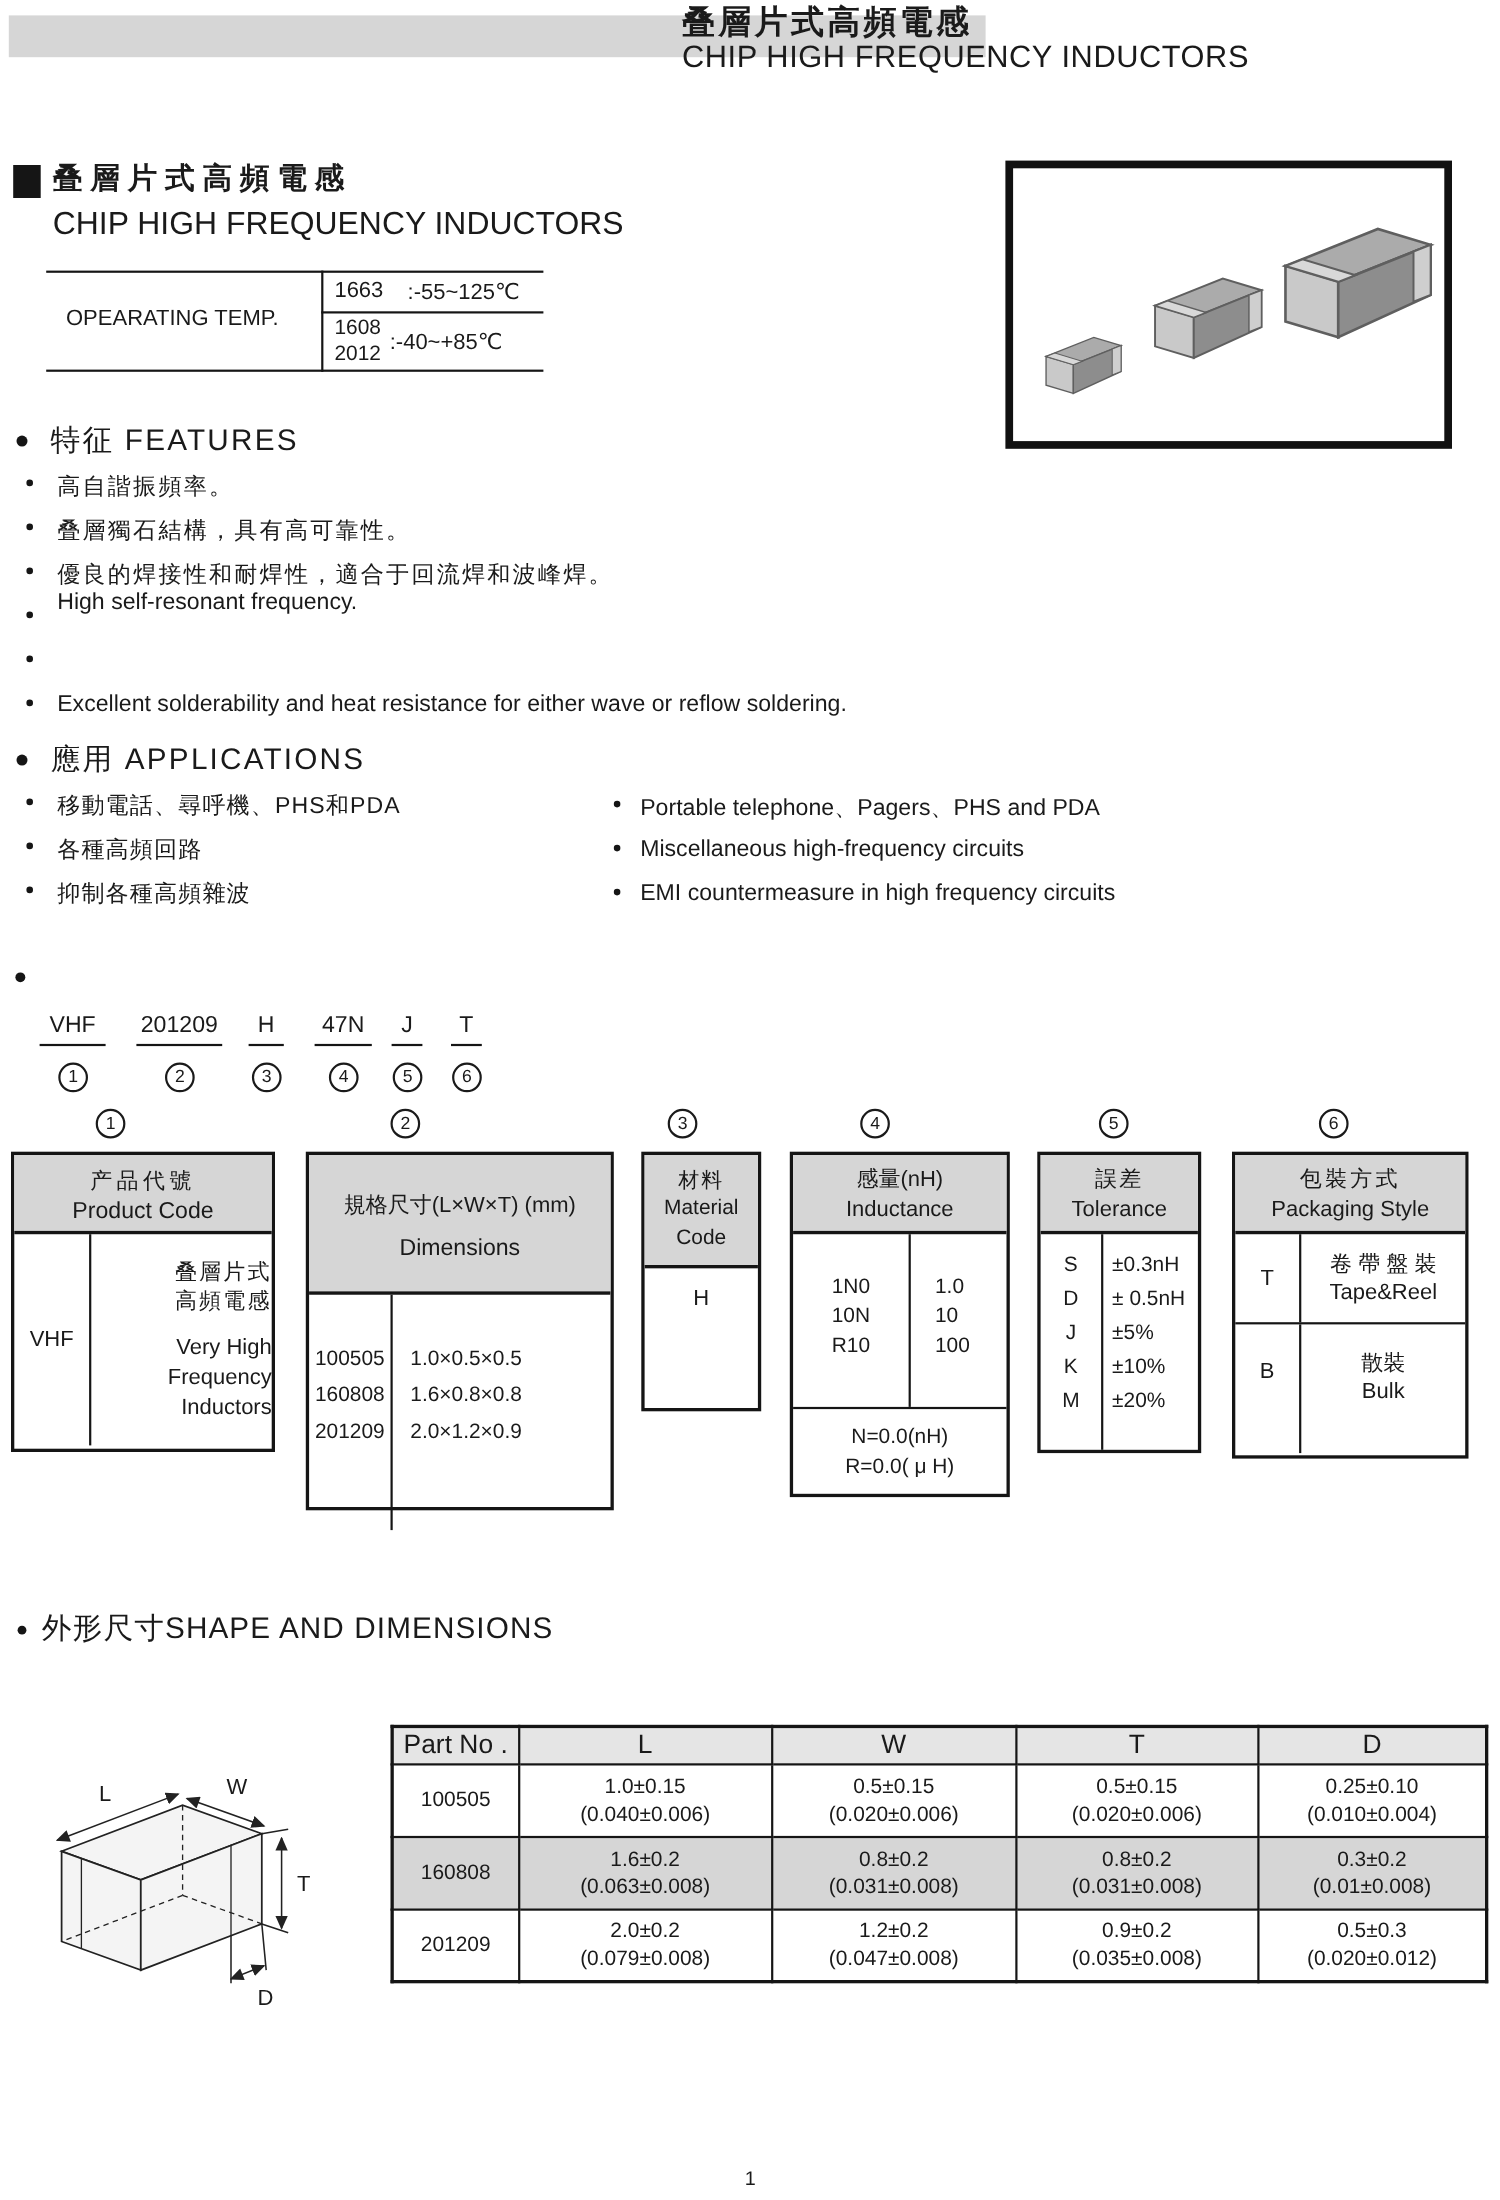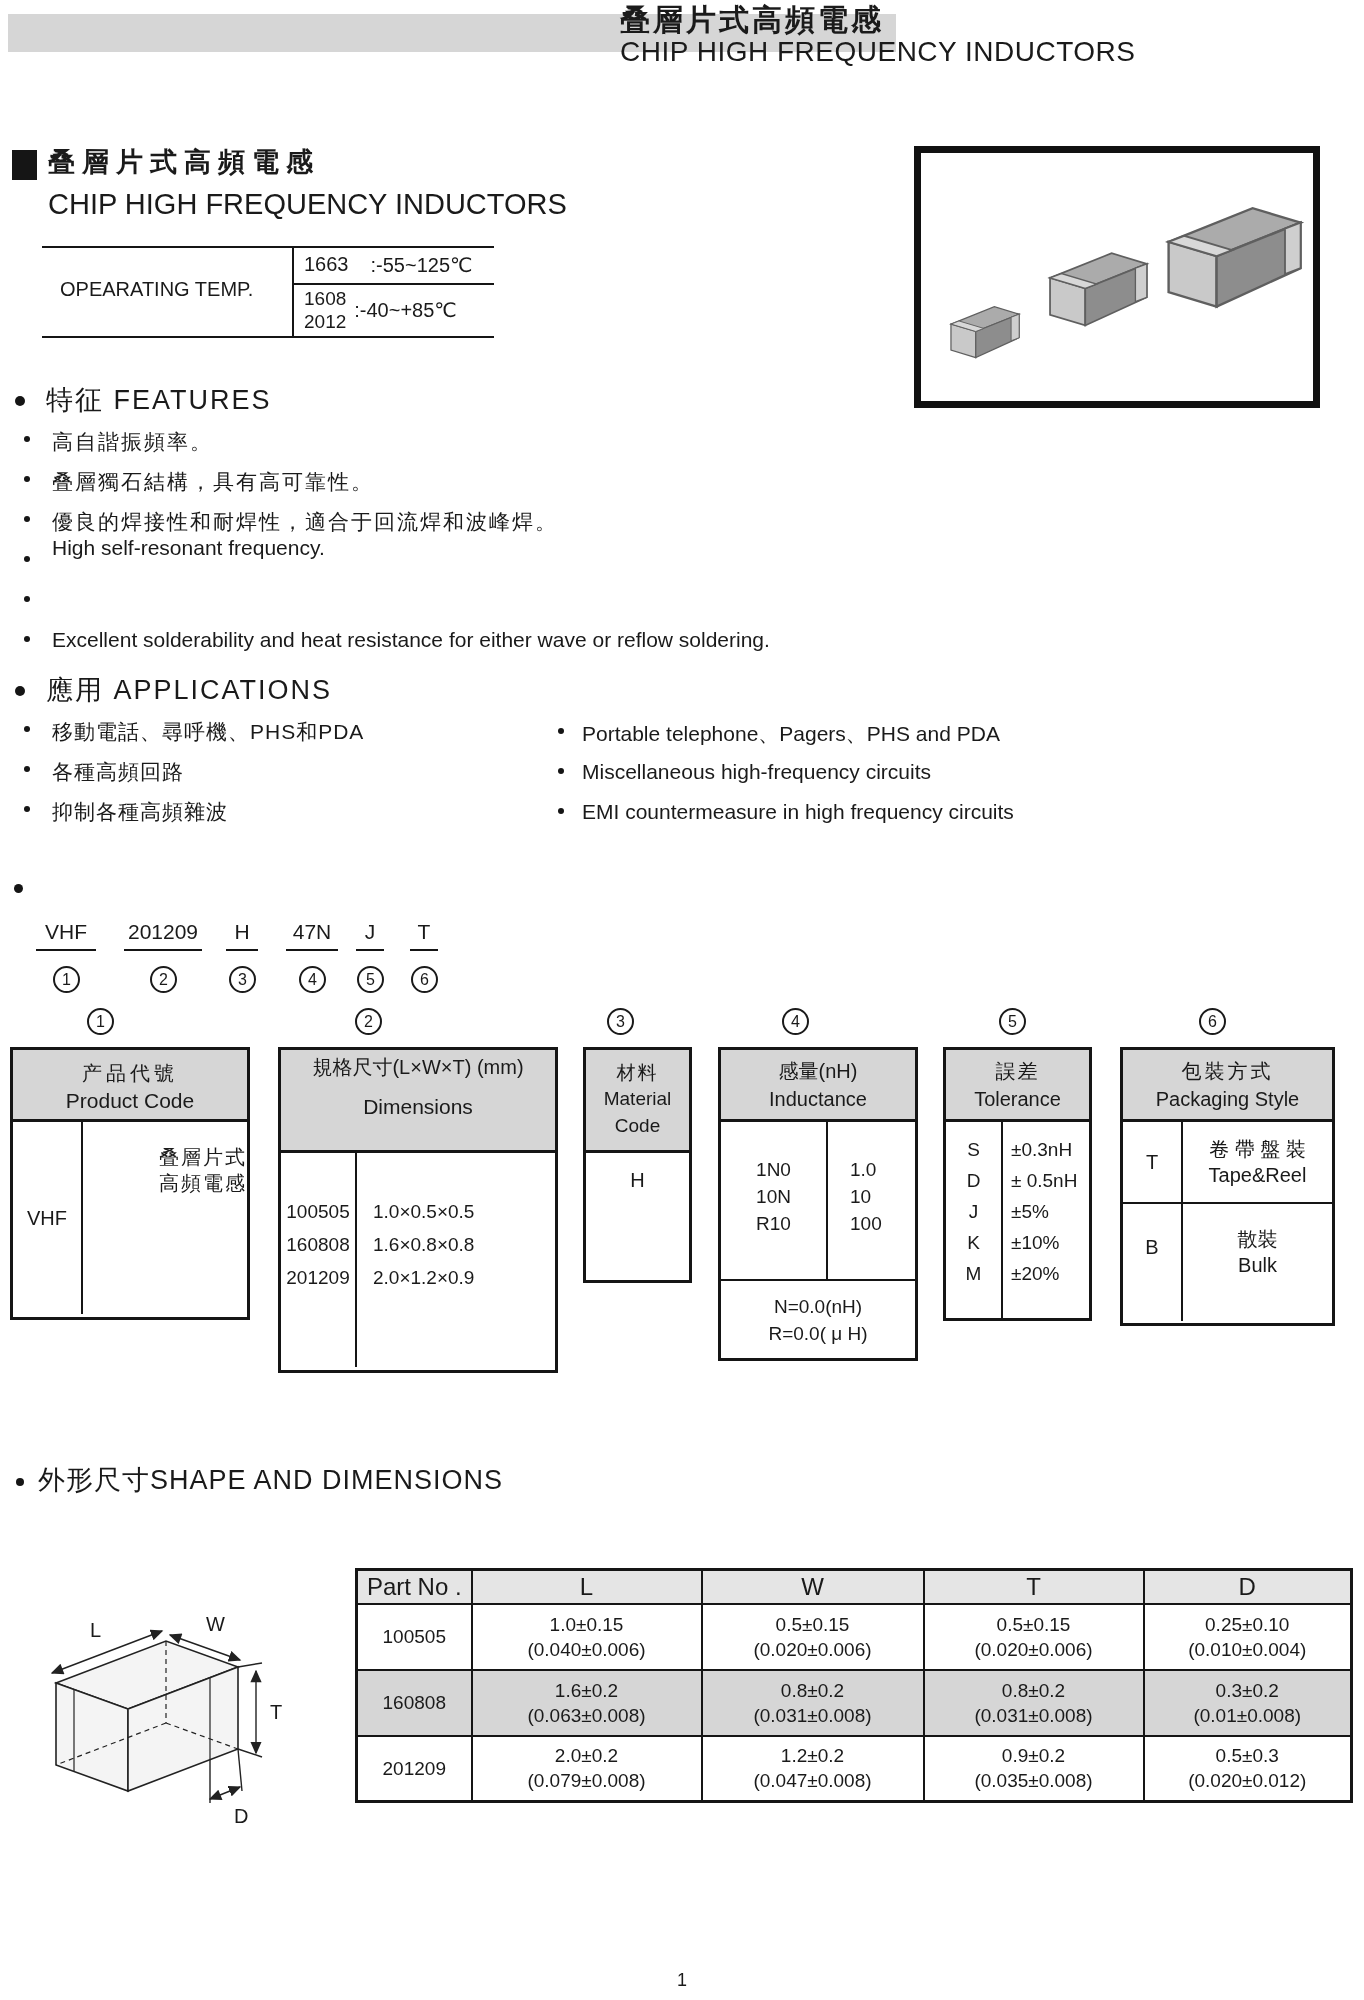--- a/index.html
+++ b/index.html
@@ -137,26 +137,29 @@
   <div class="obox" style="left:10px;top:1047px;width:240px;height:273px">
     <div class="ohd" style="height:72px;padding-top:10px">
       <div style="font-size:20px;letter-spacing:4px">产品代號</div>
       <div style="font-size:21px;margin-top:2px">Product Code</div>
     </div>
     <div style="display:flex;height:192px">
       <div class="keycell" style="width:70px;display:flex;align-items:center;justify-content:center;font-size:20px">VHF</div>
       <div style="flex:1;text-align:right;padding-top:22px">
         <div class="pre" style="font-size:20px;line-height:26px;letter-spacing:2px">叠層片式
 高頻電感</div>
+        <div class="pre" style="font-size:20px;line-height:27px;margin-top:16px">Very High
+Frequency
+Inductors</div>
       </div>
     </div>
   </div>
 
   <div class="obox" style="left:278px;top:1047px;width:280px;height:326px">
-    <div class="ohd" style="height:103px;padding-top:4px">
+    <div class="ohd" style="height:127px;padding-top:32px">
       <div style="font-size:20px">規格尺寸(L×W×T) (mm)</div>
       <div style="font-size:21px;margin-top:14px">Dimensions</div>
     </div>
     <div style="display:flex;height:214px">
       <div class="keycell" style="width:76px;padding-top:42px;text-align:center">
         <div style="font-size:19px;line-height:33px">100505</div>
         <div style="font-size:19px;line-height:33px">160808</div>
         <div style="font-size:19px;line-height:33px">201209</div>
       </div>
       <div style="flex:1;padding-top:42px;padding-left:16px">

